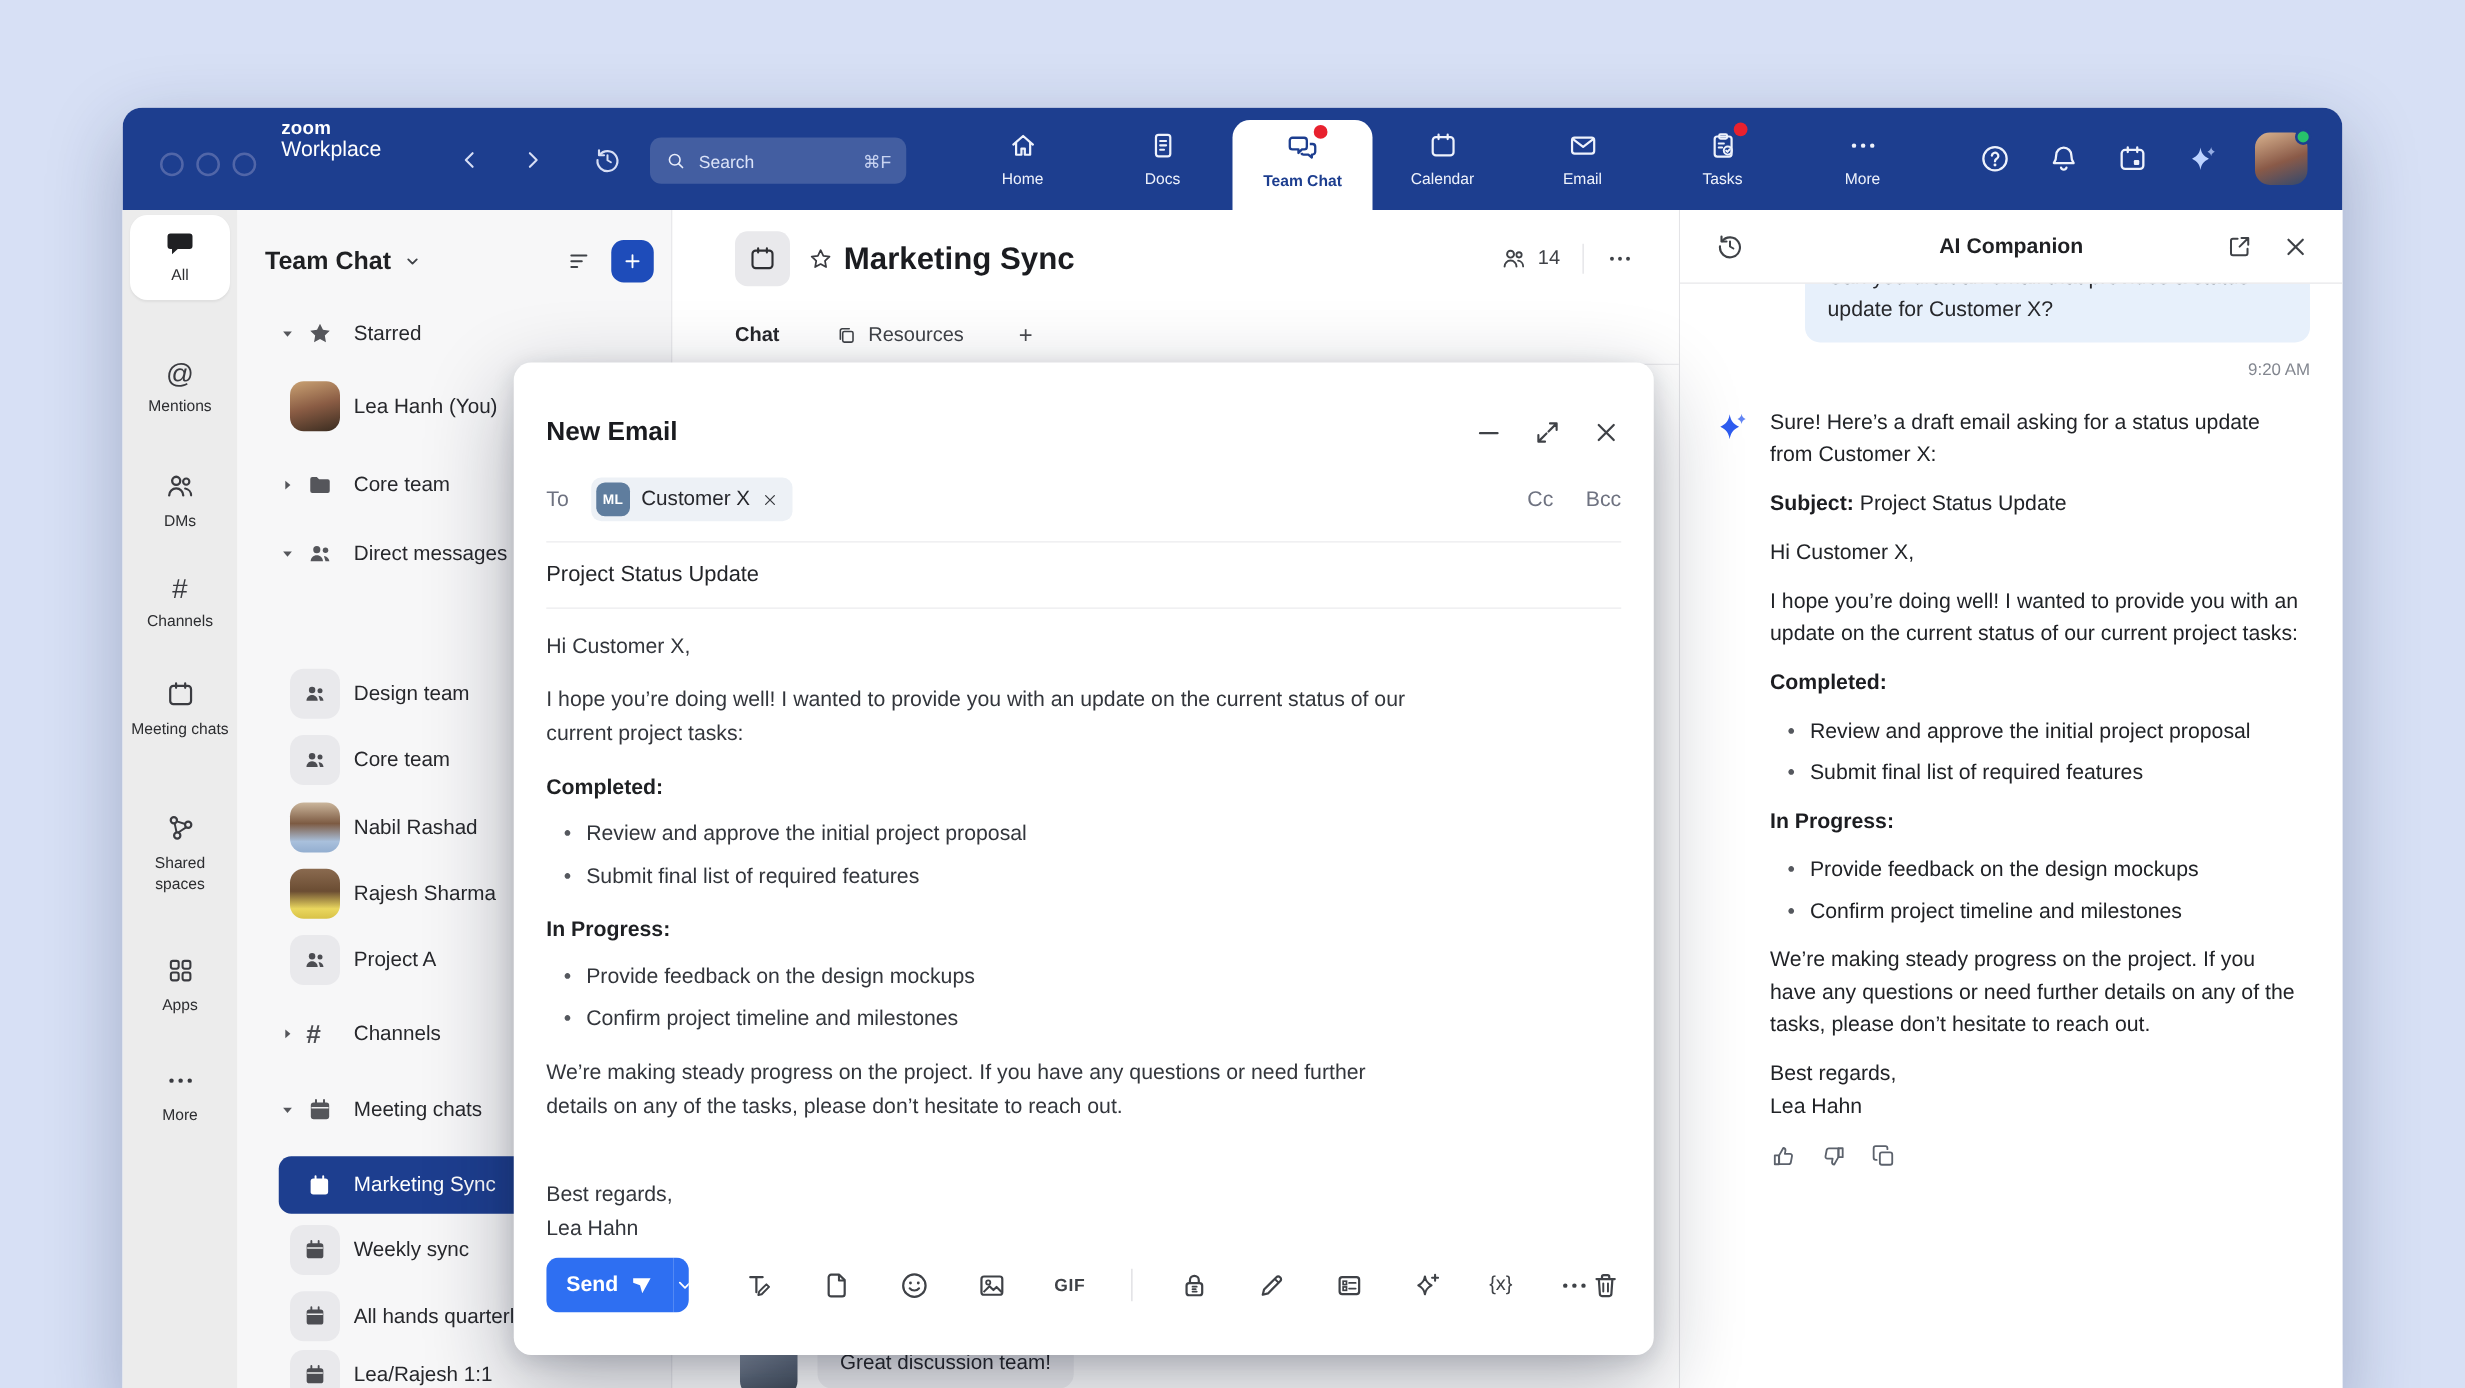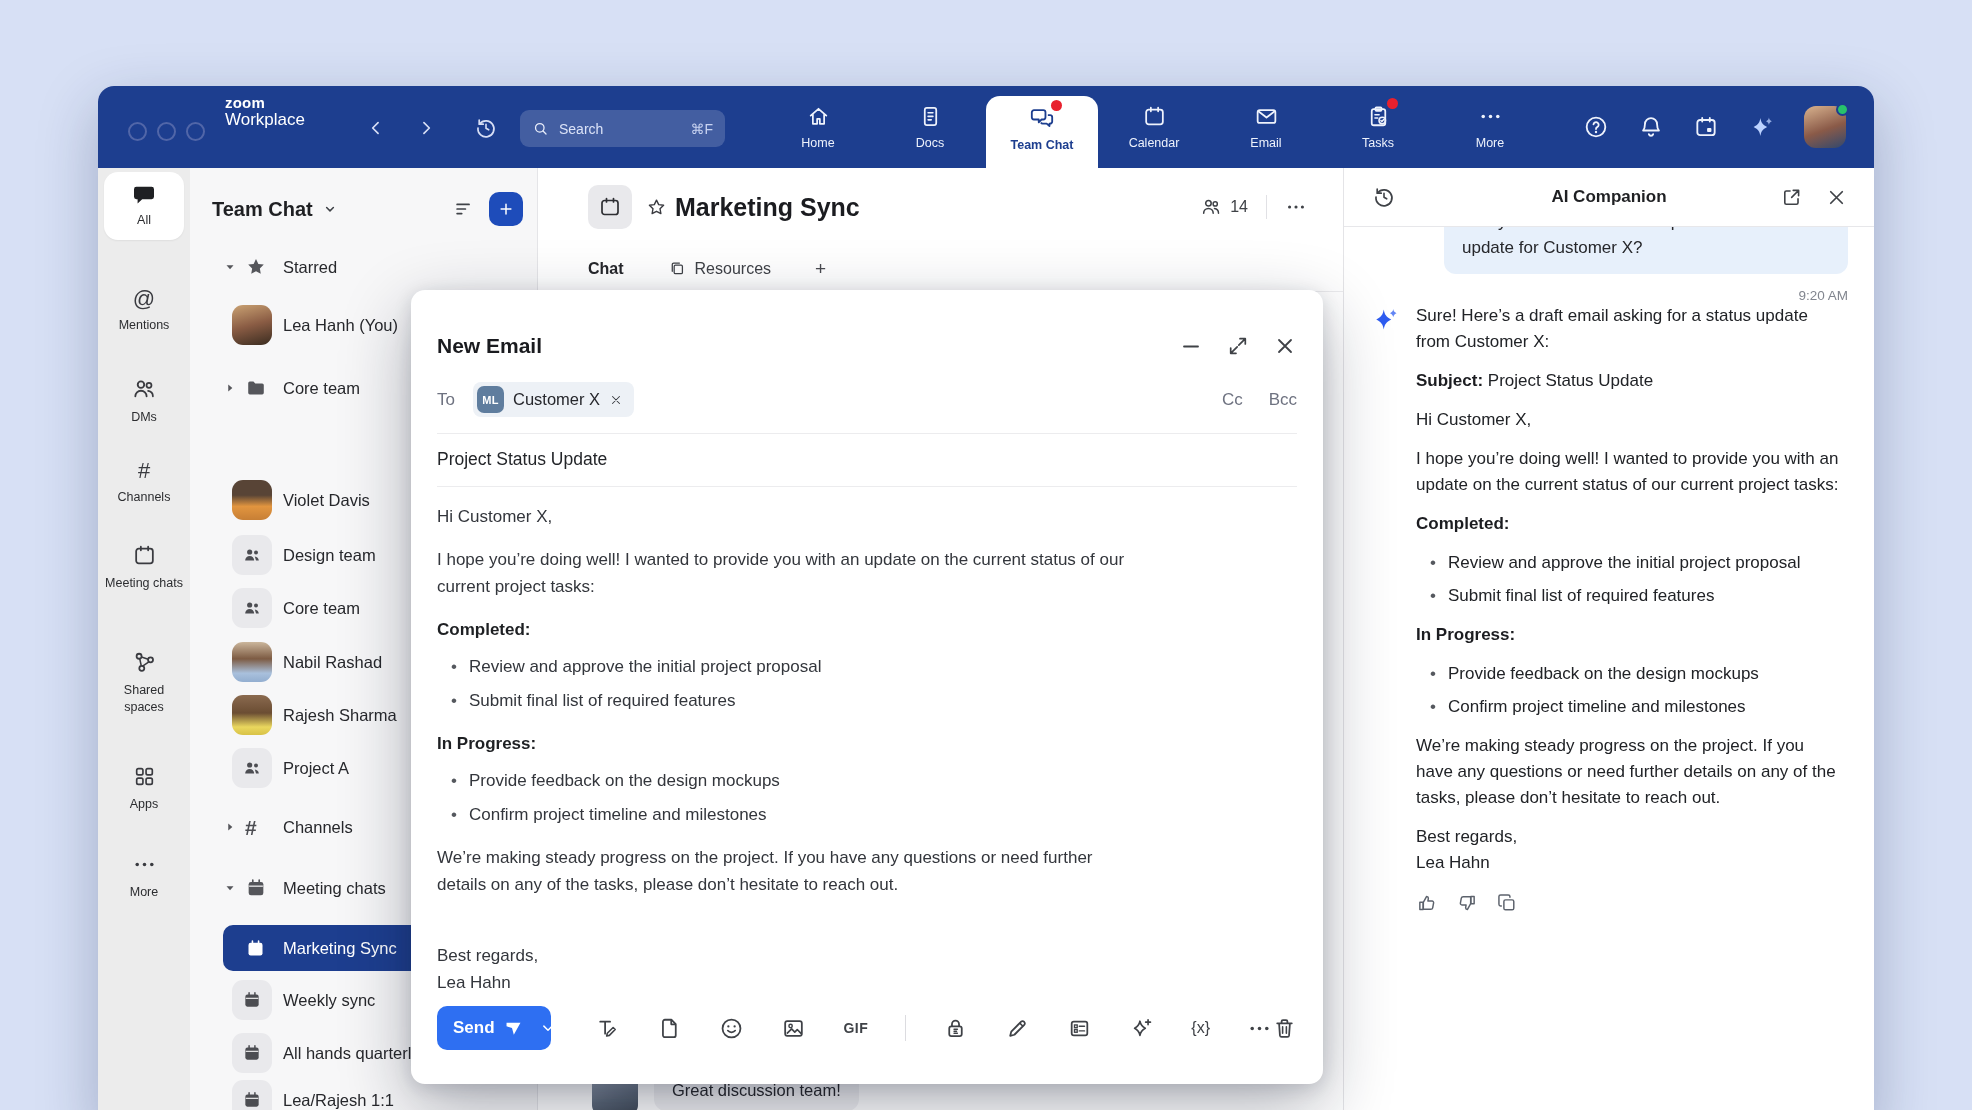--- a/index.html
+++ b/index.html
@@ -103,21 +103,21 @@
   .ai-head{height:59px;flex:none;border-bottom:1px solid #e7e7ea;position:relative;display:flex;
     align-items:center;justify-content:center}
   .ai-title{font-size:17px;font-weight:700;color:#1f2023}
   .ai-hl{position:absolute;left:28px;color:#3f4247;cursor:pointer}
   .ai-hr{position:absolute;right:26px;display:flex;gap:22px;color:#3f4247}
   .ai-body{flex:1;overflow:hidden;padding:0 26px;display:flex;flex-direction:column}
   .ai-bubble{margin-left:auto;margin-top:-31px;width:404px;background:#e7f0fb;border-radius:12px;
     padding:13px 18px;font-size:17px;line-height:26px;color:#26272b}
   .ai-bubble .in{width:345px}
   .ai-time{margin-left:auto;margin-top:14px;font-size:13.5px;color:#82868f}
-  .ai-resp{display:flex;gap:16px;}
+  .ai-resp{display:flex;gap:16px;margin-top:22px}
   .ai-text{width:428px;font-size:17px;line-height:26px;color:#212327}
   .ai-text p{margin:0 0 13px}
   .ai-text .b{font-weight:700;color:#1c1d21}
   .bullet{display:flex;gap:12px;padding-left:14px;margin-bottom:7px}
   .bullet .dot{flex:none;color:#55585e}
   .blist{margin:0 0 13px}
   .ai-fb{display:flex;gap:18px;margin-top:16px;color:#5c626c}
 
   
   .modal{position:absolute;left:313px;top:204px;width:912px;height:794px;background:#fff;border-radius:14px;
@@ -557,23 +557,28 @@
       </div>
       <div class="crow" style="top:193px">
         <svg class="ic caret" width="14" height="14">
             <use href="#s-carright"></use>
           </svg>
         <svg class="ic gicon" width="22" height="22">
             <use href="#s-folder"></use>
           </svg>
         <span class="clabel">Core team</span>
       </div>
-      <div class="crow" style="top:305px">
-        <span class="av av-violet"></span>
-        <span class="clabel">Violet Davis</span>
+      <div class="crow" style="top:248px">
+        <svg class="ic caret" width="14" height="14">
+            <use href="#s-cardown"></use>
+          </svg>
+        <svg class="ic gicon" width="22" height="22">
+            <use href="#s-peoplef"></use>
+          </svg>
+        <span class="clabel">Direct messages</span>
       </div>
       <div class="crow" style="top:360px">
         <span class="av tile">
             <svg class="ic" width="20" height="20">
               <use href="#s-peoplef"></use>
             </svg>
           </span>
         <span class="clabel">Design team</span>
       </div>
       <div class="crow" style="top:413px">

